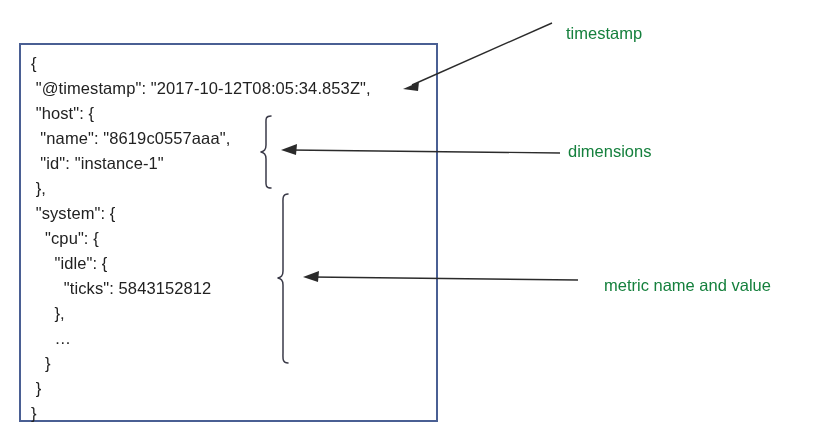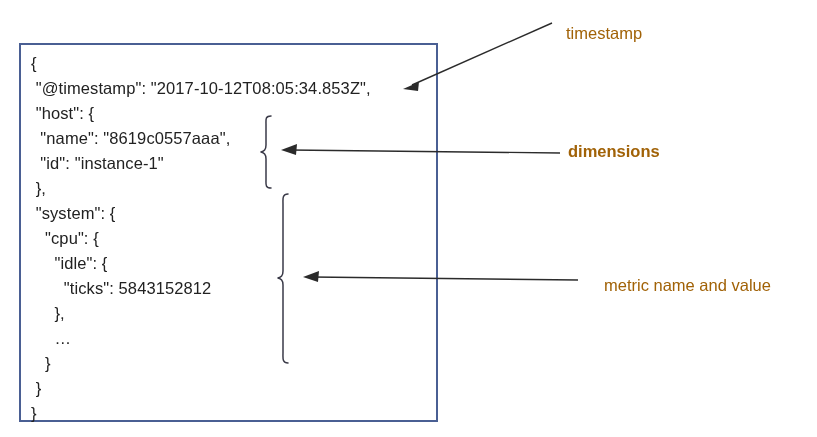--- a/index.html
+++ b/index.html
@@ -44,25 +44,25 @@
     color: #222222;
     white-space: pre;
     letter-spacing: 0.1px;
   }
 
   
   .annotation-label {
     position: absolute;
     font-family: "Liberation Sans", sans-serif;
     font-size: 16.5px;
-    color: #a16207;
+    color: #15803d;
     white-space: nowrap;
   }
   #label-timestamp { left: 566px; top: 24px; }
-  #label-dimensions { left: 568px; top: 142px; font-weight: bold; }
+  #label-dimensions { left: 568px; top: 142px; }
   #label-metric { left: 588px; top: 276px; margin-left: 16px; }
 
   
   #overlay {
     position: absolute;
     left: 0;
     top: 0;
     width: 817px;
     height: 437px;
     pointer-events: none;

